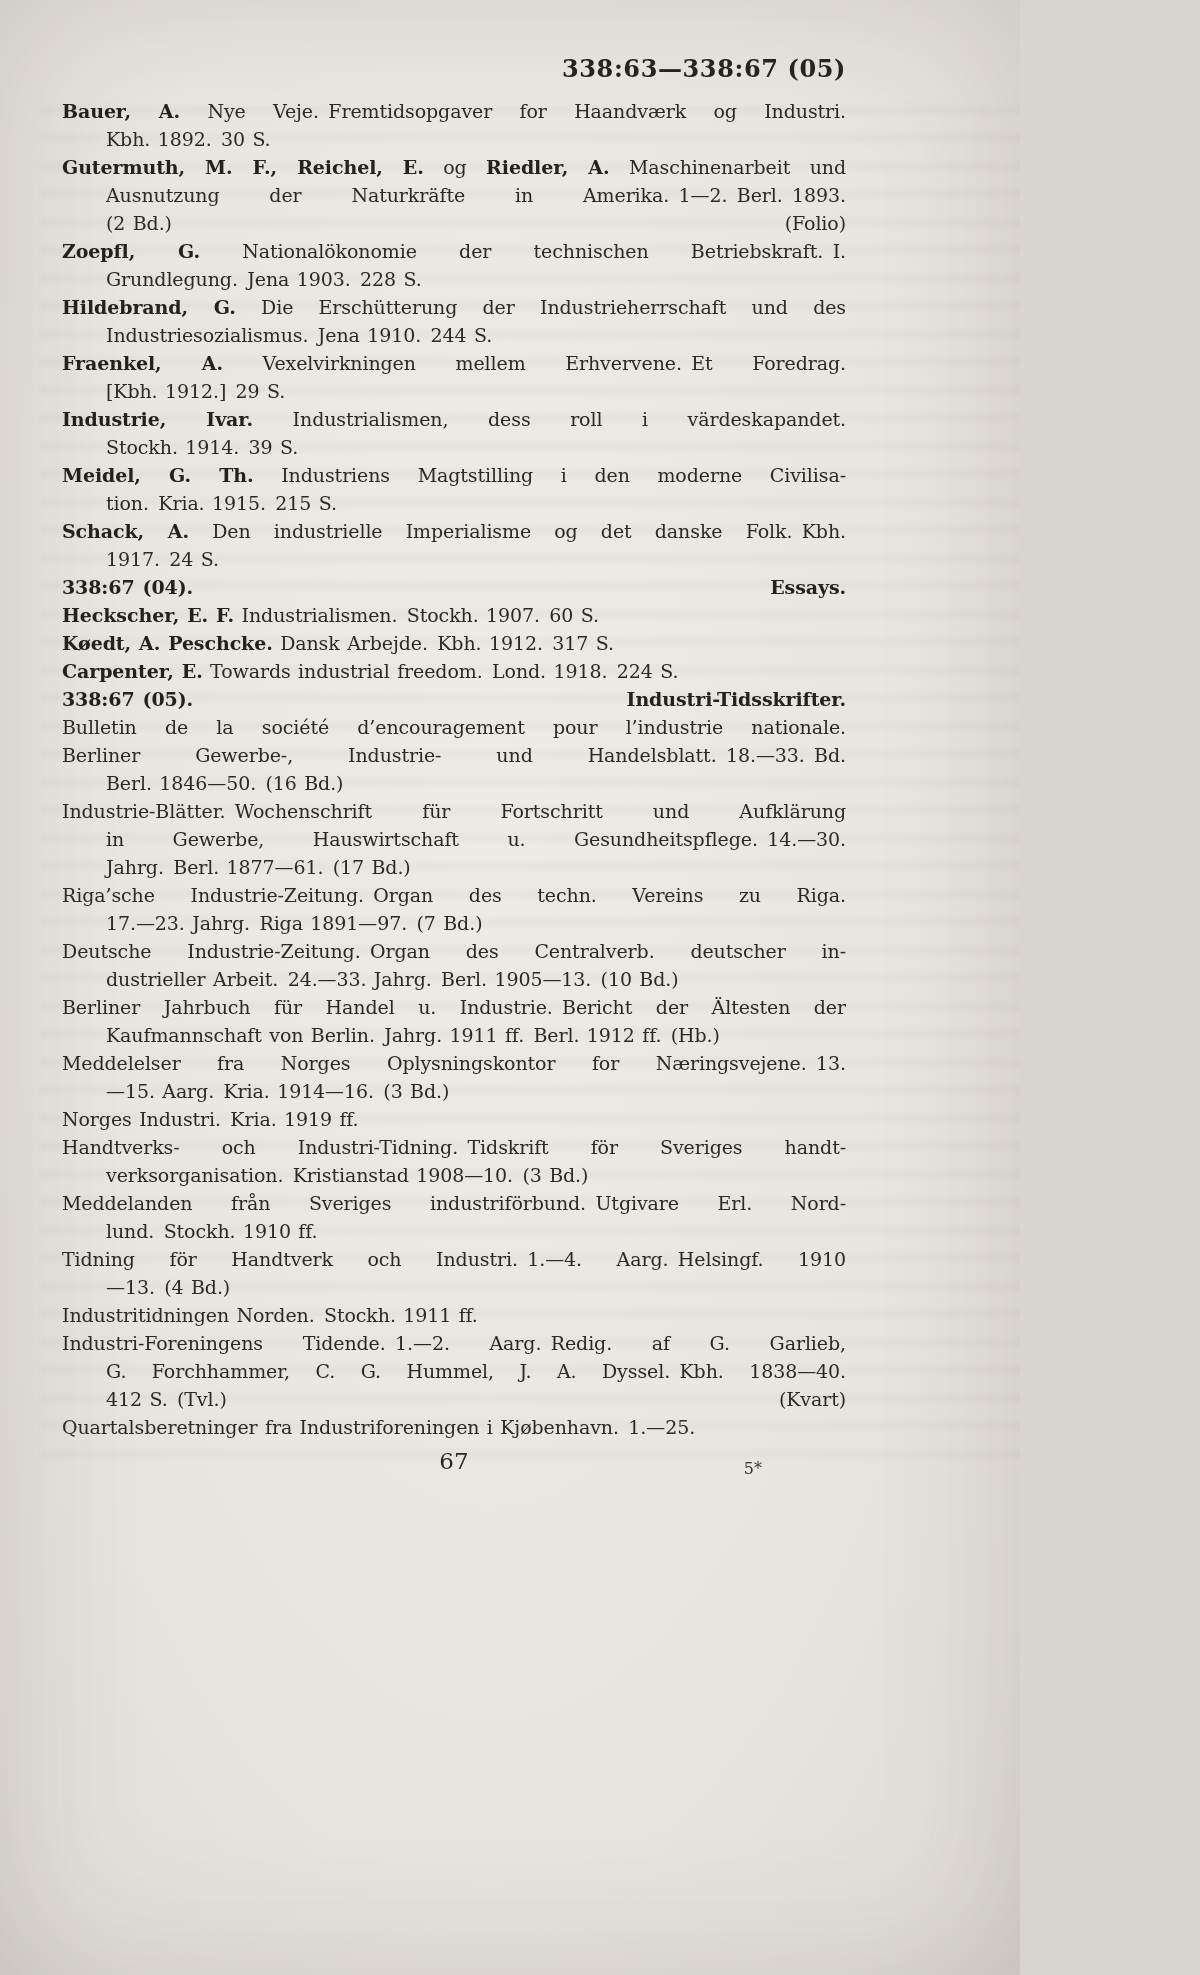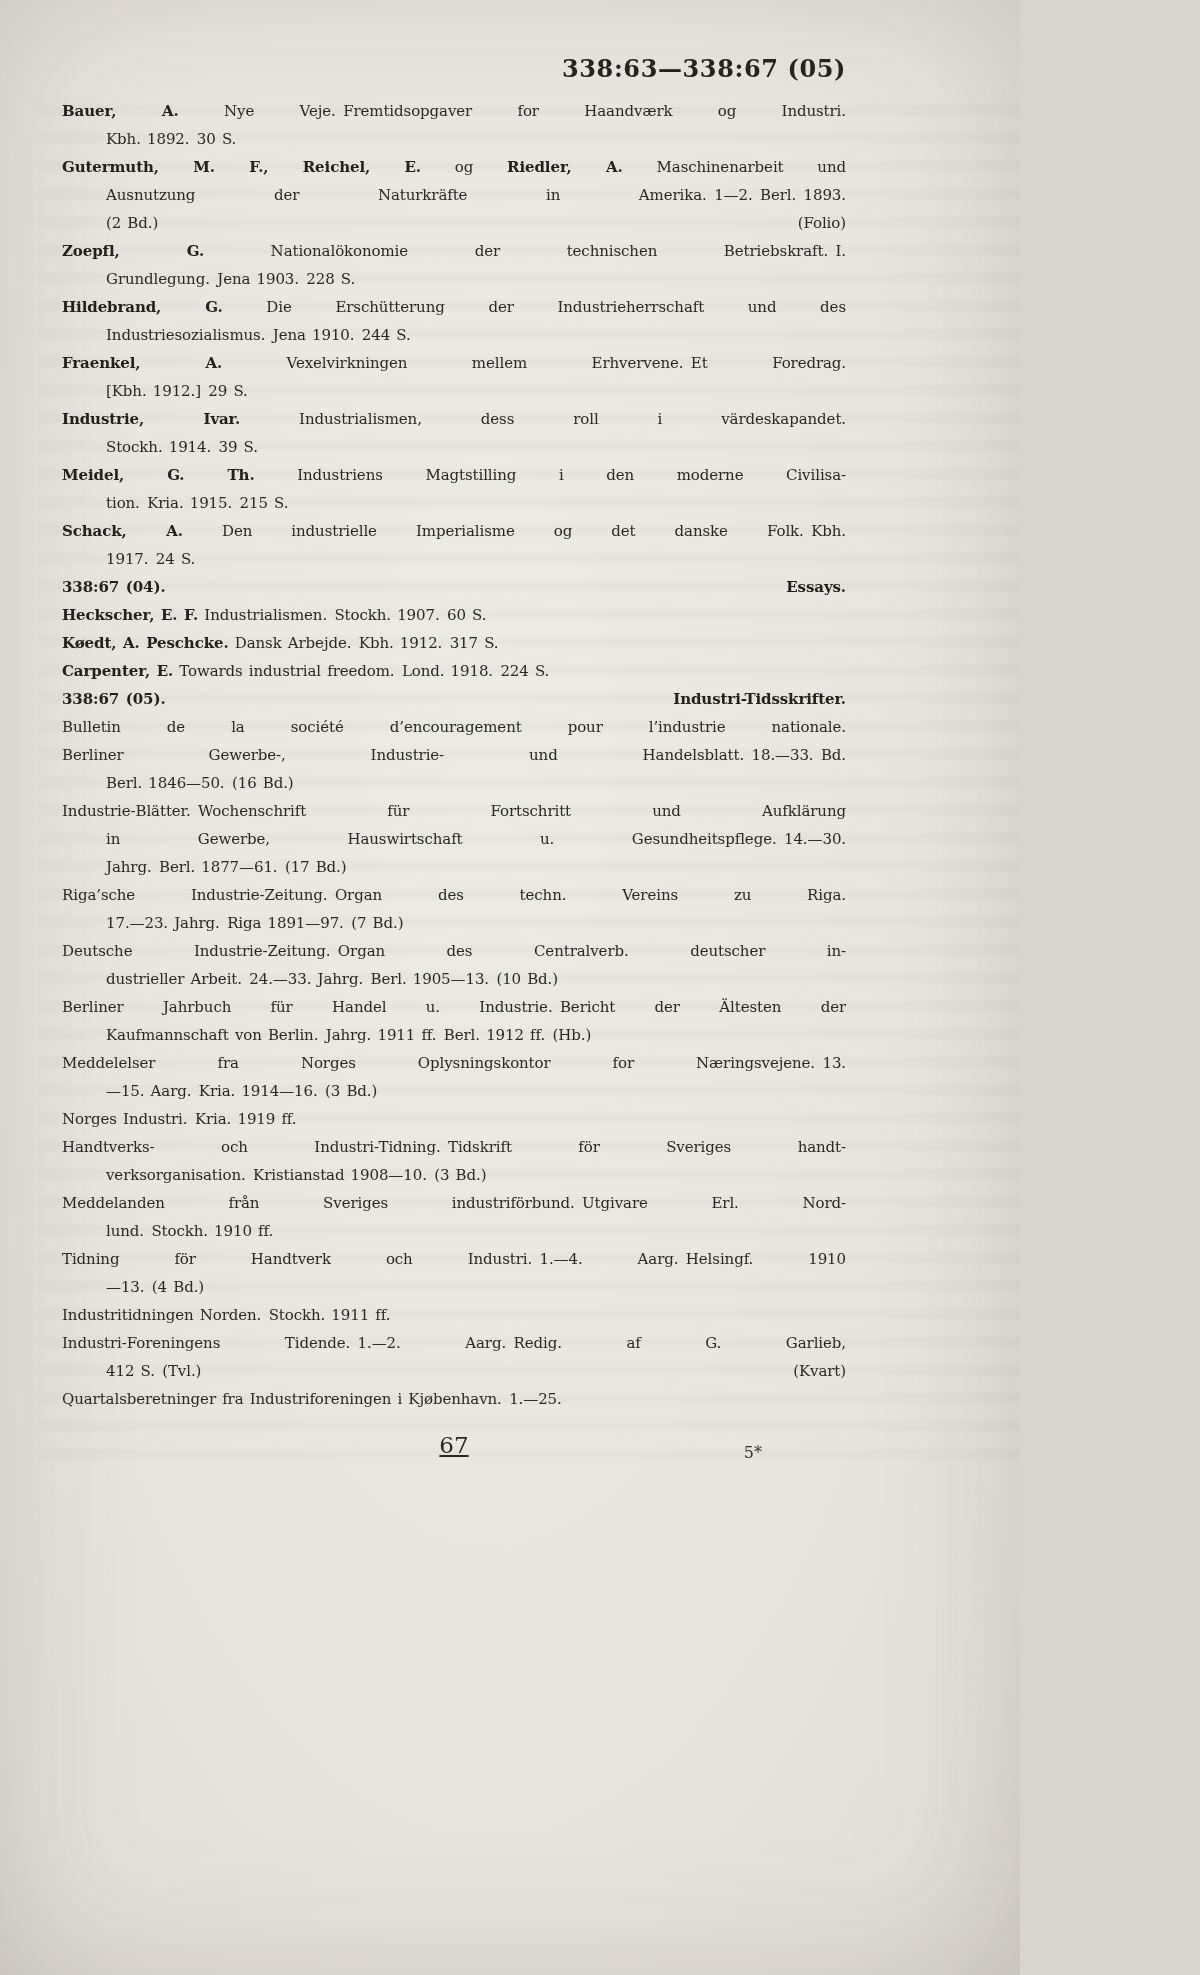--- a/index.html
+++ b/index.html
@@ -26,29 +26,29 @@
   }
   .text-block{position:absolute;left:62px;top:55px;width:784px;}
   .header{
     font-weight:bold;text-align:right;
     font-size:24px;line-height:28px;letter-spacing:0.6px;
     margin-bottom:14px;color:#262420;
   }
   .lines{}
   .line{
     position:relative;
-    font-size:15px;line-height:28px;height:28px;
+    font-size:19px;line-height:28px;height:28px;
     letter-spacing:-0.1px;word-spacing:1.5px;
     overflow:hidden;white-space:normal;
   }
   .line.just{text-align:justify;text-align-last:justify;}
   .line.indent{padding-left:44px;}
   .b{font-weight:bold;color:#23211d;}
   .right{position:absolute;right:0;top:0;text-align:center;}
-  .footer{position:relative;margin-top:18px;height:50px;text-decoration:underline;}
+  .footer{position:relative;margin-top:6px;height:50px;}
   .page-number{text-align:center;font-size:23px;line-height:28px;}
   .sig{position:absolute;right:84px;top:12px;font-size:16px;color:#34322d;}
 </style>
 </head>
 <body>
 
 <div class="page">
   <div class="bleed"></div>
   <div class="text-block">
     <div class="header">338:63—338:67 (05)</div>
@@ -91,20 +91,21 @@
         <div class="line indent"><span class="">—15. Aarg. Kria. 1914—16. (3 Bd.)</span></div>
         <div class="line"><span class="">Norges Industri. Kria. 1919 ff.</span></div>
         <div class="line just"><span class="">Handtverks- och Industri-Tidning. Tidskrift för Sveriges handt-</span></div>
         <div class="line indent"><span class="">verksorganisation. Kristianstad 1908—10. (3 Bd.)</span></div>
         <div class="line just"><span class="">Meddelanden från Sveriges industriförbund. Utgivare Erl. Nord-</span></div>
         <div class="line indent"><span class="">lund. Stockh. 1910 ff.</span></div>
         <div class="line just"><span class="">Tidning för Handtverk och Industri. 1.—4. Aarg. Helsingf. 1910</span></div>
         <div class="line indent"><span class="">—13. (4 Bd.)</span></div>
         <div class="line"><span class="">Industritidningen Norden. Stockh. 1911 ff.</span></div>
         <div class="line just"><span class="">Industri-Foreningens Tidende. 1.—2. Aarg. Redig. af G. Garlieb,</span></div>
+        <div class="line indent just"><span class="">G. Forchhammer, C. G. Hummel, J. A. Dyssel. Kbh. 1838—40.</span></div>
         <div class="line indent"><span class="">412 S. (Tvl.)</span><span class="right">(Kvart)</span></div>
         <div class="line"><span class="">Quartalsberetninger fra Industriforeningen i Kjøbenhavn. 1.—25.</span></div>
       </div>
     <div class="footer">
       <div class="page-number">67</div>
       <div class="sig">5*</div>
     </div>
   </div>
 </div>
 

